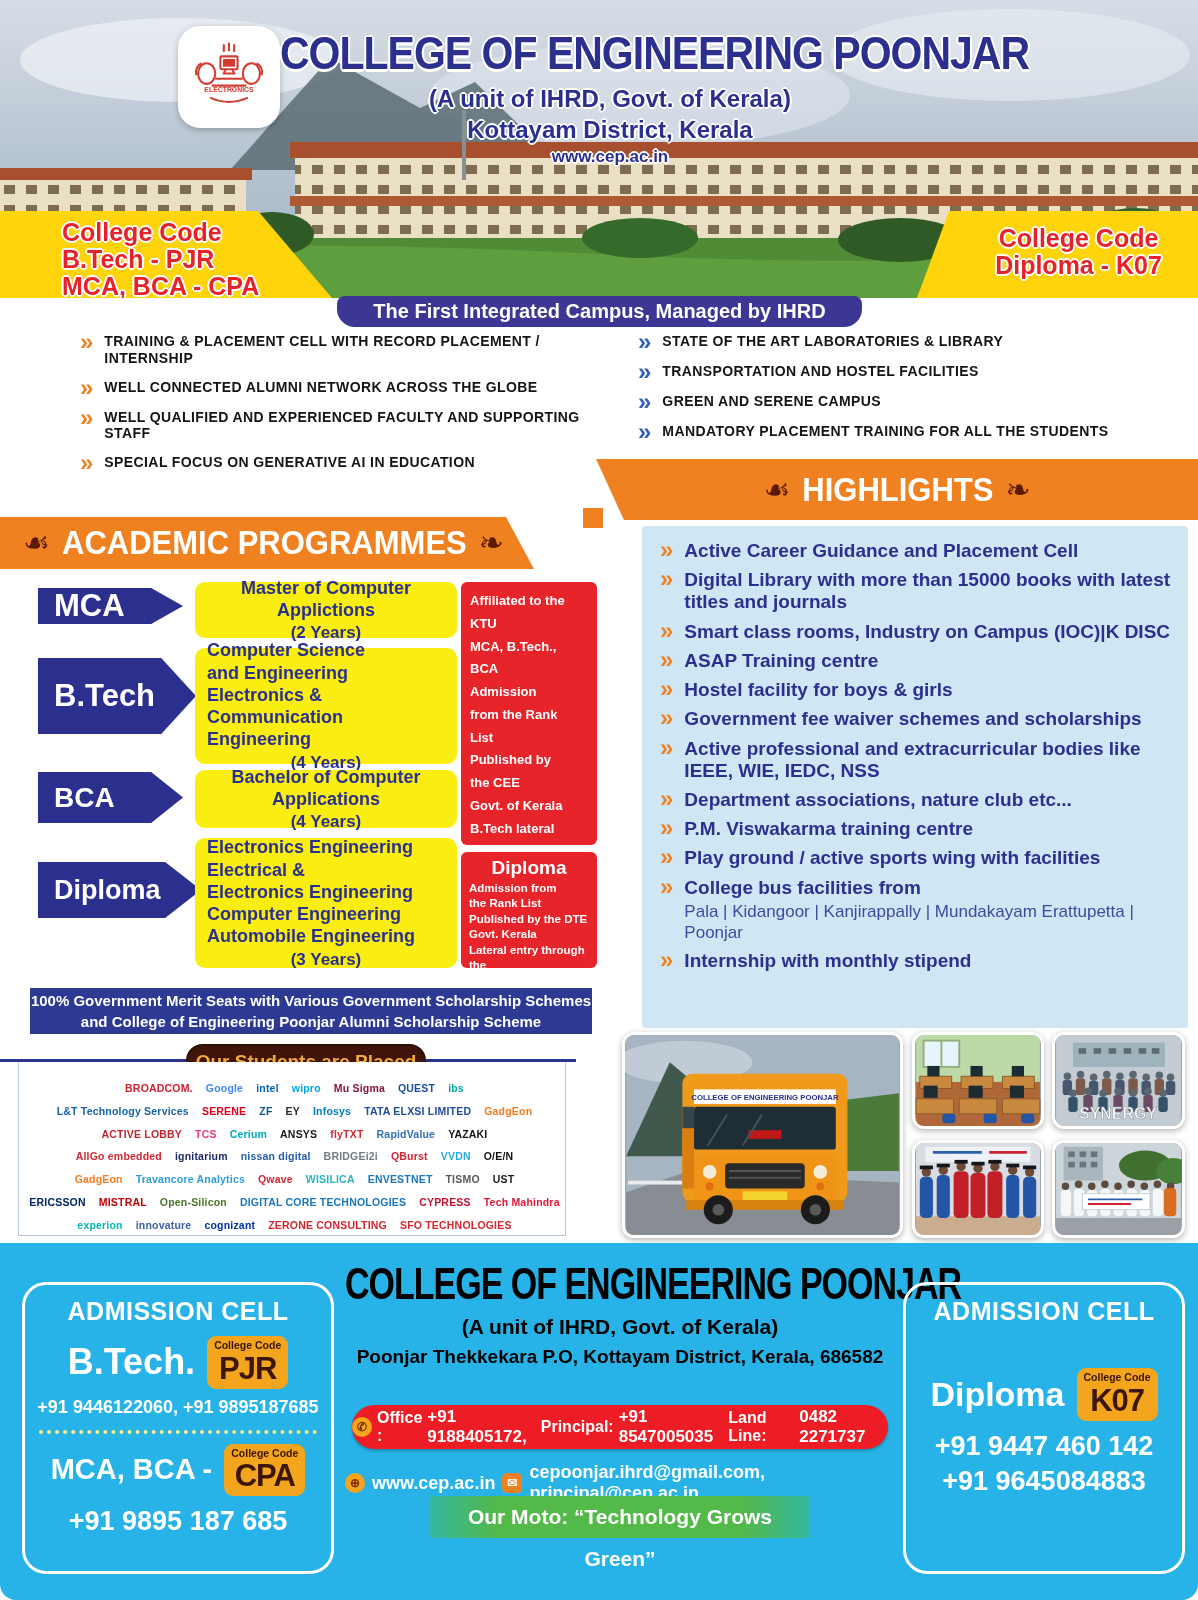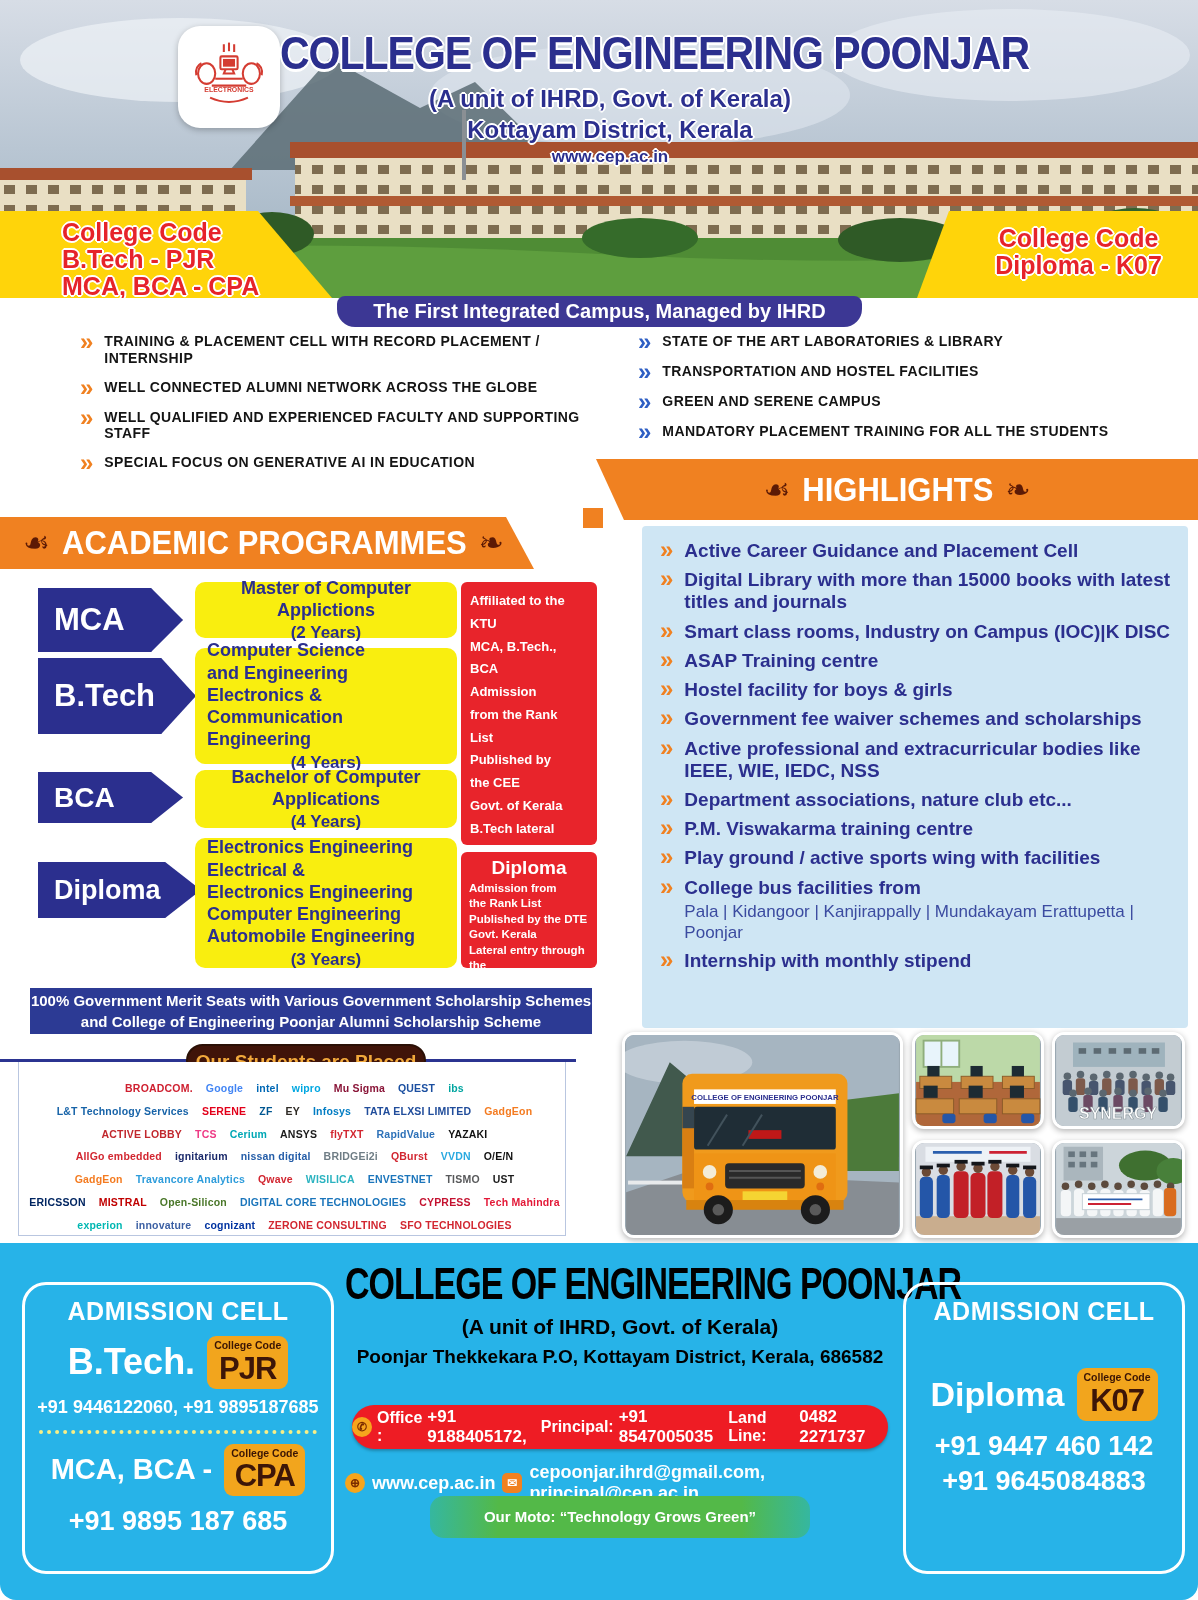--- a/index.html
+++ b/index.html
@@ -38,21 +38,21 @@
   .academic-band { position:absolute; left:0; top:517px; width:597px; height:52px; background:#f08121; clip-path:polygon(0 0,506px 0,534px 100%,0 100%); display:flex; align-items:center; justify-content:center; gap:12px; padding-right:70px; }
   .highlights-band { position:absolute; left:596px; top:459px; width:602px; height:61px; background:#f08121; clip-path:polygon(0 0,100% 0,100% 100%,28px 100%); display:flex; align-items:center; justify-content:center; gap:12px; }
   .orange-sq { position:absolute; left:583px; top:508px; width:20px; height:20px; background:#f08121; }
   .band-title { color:#fff; font-weight:900; font-size:31px; letter-spacing:0; transform:scaleY(1.1); white-space:nowrap; }
   .flourish { color:#5c1a05; font-size:30px; line-height:1; }
   .flourish.l::before { content:"☙"; }
   .flourish.r::before { content:"❧"; }
 
   
   .prog-arrow { position:absolute; background:#2b2f8e; color:#fff; font-weight:900; display:flex; align-items:center; padding-left:16px; clip-path:polygon(0 0,78% 0,100% 50%,78% 100%,0 100%); box-shadow:2px 2px 4px rgba(0,0,0,.3); }
-  #arrow-mca { left:38px; top:588px; width:145px; height:64px; font-size:31px; }
+  #arrow-mca { left:38px; top:588px; width:145px; height:36px; font-size:31px; }
   #arrow-btech { left:38px; top:658px; width:158px; height:76px; font-size:31px; }
   #arrow-bca { left:38px; top:772px; width:145px; height:51px; font-size:28px; }
   #arrow-diploma { left:38px; top:862px; width:163px; height:56px; font-size:27px; }
   .prog-box { position:absolute; left:195px; width:262px; background:#f9ee0f; border-radius:10px; color:#2b2f8e; font-weight:900; padding:8px 12px; display:flex; flex-direction:column; justify-content:center; }
   #box-mca { top:582px; height:56px; }
   #box-btech { top:648px; height:116px; }
   #box-bca { top:770px; height:58px; }
   #box-diploma { top:838px; height:130px; }
   .prog-body { font-size:18px; line-height:1.24; white-space:pre-line; }
   .prog-box.center .prog-body { text-align:center; }
@@ -106,21 +106,21 @@
   .ftr-center { position:absolute; left:345px; top:16px; width:550px; text-align:center; color:#000; }
   .ftr-title { font-size:34px; font-weight:900; letter-spacing:-1px; transform:scaleY(1.28); transform-origin:top; white-space:nowrap; }
   .ftr-sub { font-size:21px; font-weight:800; margin-top:17px; }
   .ftr-addr { font-size:19px; font-weight:800; margin-top:7px; }
   .red-pill { position:absolute; left:352px; top:162px; width:536px; height:44px; background:#ee1c24; border-radius:22px; display:flex; align-items:center; justify-content:center; gap:5px; color:#fff; font-size:16px; box-shadow:0 2px 3px rgba(0,0,0,.25); }
   .red-pill .lbl { font-weight:700; }
   .red-pill .num { font-weight:900; font-size:17px; }
   .cicon { display:inline-flex; width:20px; height:20px; border-radius:50%; background:#f6a51d; color:#7a2c00; align-items:center; justify-content:center; font-size:12px; font-weight:900; flex:0 0 auto; }
   .cicon.sq { border-radius:5px; background:#f08121; color:#fff; }
   .web-line { position:absolute; left:345px; top:219px; width:550px; display:flex; align-items:center; justify-content:center; gap:7px; color:#fff; font-size:18px; font-weight:900; }
-  .motto { position:absolute; left:430px; top:253px; width:380px; height:42px; border-radius:14px; background:linear-gradient(90deg,#35b7a0,#53b948 18%,#53b948 82%,#35b7a0); color:#fff; font-size:15px; font-weight:900; text-align:center; line-height:42px; }
+  .motto { position:absolute; left:430px; top:253px; width:380px; height:42px; border-radius:3px; background:linear-gradient(90deg,#35b7a0,#53b948 18%,#53b948 82%,#35b7a0); color:#fff; font-size:21px; font-weight:900; text-align:center; line-height:42px; }
 </style>
 </head>
 <body>
 
 <div id="poster">
 
   <div class="hero">
     <svg width="1198" height="298" viewBox="0 0 1198 298">
       <defs>
         <linearGradient id="sky" x1="0" y1="0" x2="0" y2="1">

